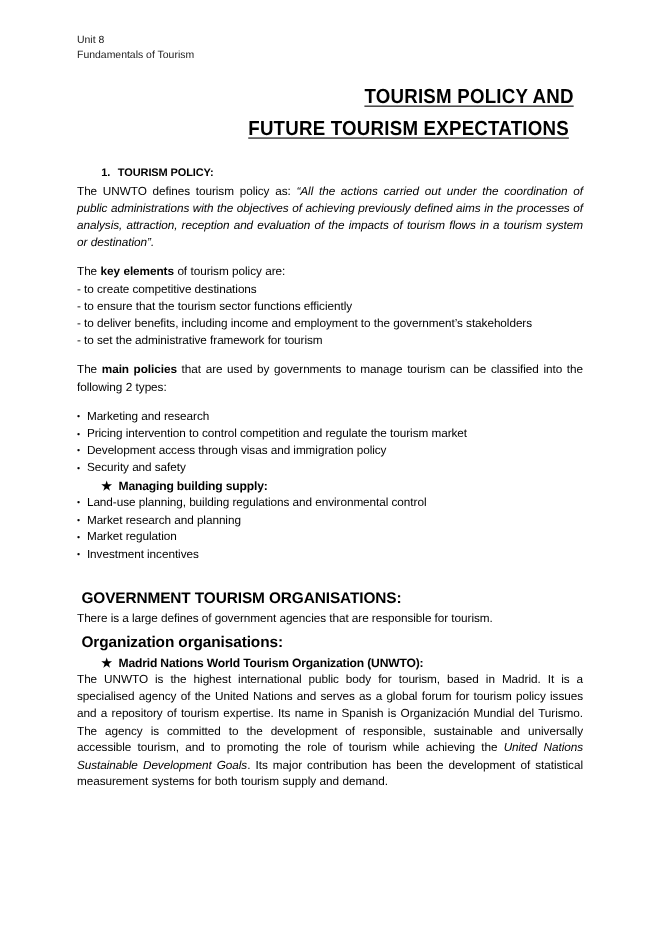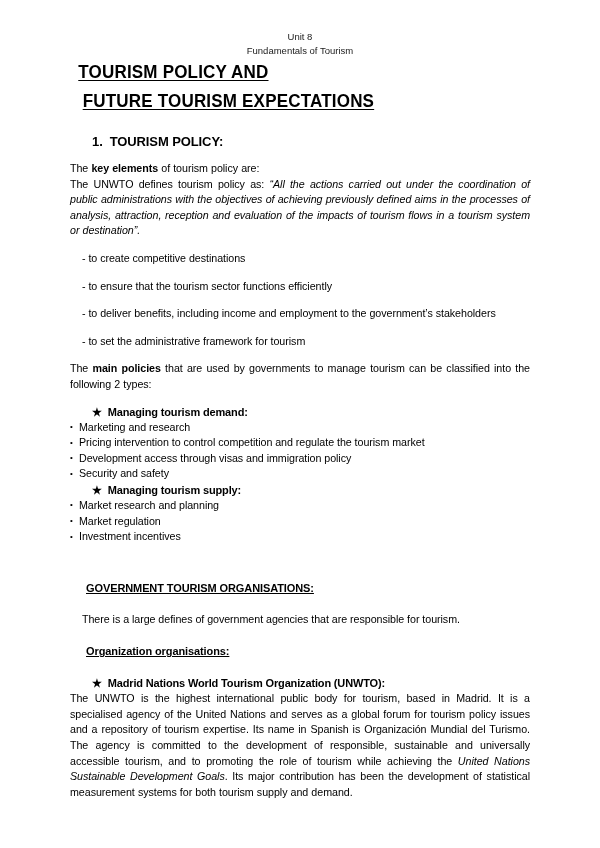--- a/index.html
+++ b/index.html
@@ -19,70 +19,70 @@
     position: relative;
     width: 600px;
     height: 848px;
     background: #ffffff;
     box-sizing: border-box;
     padding: 30px 70px 0 70px;
   }
 
   
   .doc-header {
-    text-align: center;
+    text-align: left;
     font-size: 9.5px;
     line-height: 14px;
     color: #1a1a1a;
-    margin-bottom: 0;
+    margin-bottom: 16px;
   }
   .doc-header div { white-space: nowrap; }
 
   
   .doc-title {
-    text-align: left;
+    text-align: right;
     margin: 0 0 20px 0;
   }
   .doc-title .tline {
     font-family: "Liberation Sans Narrow", "Liberation Sans", sans-serif;
     font-weight: bold;
     font-size: 18.5px;
     letter-spacing: 0.2px;
     line-height: 27px;
     text-decoration: underline;
     text-underline-offset: 2px;
     display: inline-block;
     transform: scaleX(0.92);
   }
   .doc-title .tline.l1 { margin-bottom: 2px; }
 
   
   .sec-num {
     font-weight: bold;
-    font-size: 13px;
+    font-size: 10px;
     line-height: 16px;
     margin: 0 0 1px 22px;
     letter-spacing: -0.1px;
   }
   .sec-num .num { margin-right: 7px; }
 
   p.para {
     font-size: 10.7px;
     line-height: 15.6px;
     text-align: justify;
     margin: 0;
     letter-spacing: -0.05px;
     word-spacing: 0.2px;
   }
   p.para.gap { margin-top: 11px; }
 
   .line {
     font-size: 10.7px;
     line-height: 15.6px;
-    margin: 12px;
+    margin: 0;
     letter-spacing: -0.05px;
     white-space: nowrap;
   }
 
   b, .b { font-weight: bold; }
   i, .i { font-style: italic; }
 
   
   .star-head {
     font-weight: bold;
@@ -117,26 +117,25 @@
     left: 0;
     top: -0.5px;
     font-size: 8px;
   }
 
   .spacer-lg { height: 19px; }
   .spacer-sm { height: 11px; }
 
   .sub-head {
     font-weight: bold;
-    font-size: 11px;
+    font-size: 14px;
     line-height: 16px;
-    margin: 16px;
+    margin: 4px;
     letter-spacing: -0.1px;
     white-space: nowrap;
-    text-decoration: underline;
   }
 </style>
 </head>
 <body>
 
 <div class="page">
 
   <div class="doc-header">
     <div>Unit 8</div>
     <div>Fundamentals of Tourism</div>
@@ -144,46 +143,44 @@
 
   <div class="doc-title">
     <div><span class="tline l1">TOURISM POLICY AND</span></div>
     <div><span class="tline l2">FUTURE TOURISM EXPECTATIONS</span></div>
   </div>
 
   <div class="sec-num">
     <span class="num">1.</span><span>TOURISM POLICY:</span>
   </div>
 
+  <p class="para"><span>The UNWTO defines tourism policy as: </span><i>“All the actions carried out under the coordination of public administrations with the objectives of achieving previously defined aims in the processes of analysis, attraction, reception and evaluation of the impacts of tourism flows in a tourism system or destination”.</i></p>
+
   <p class="para gap"><span>The </span><b>key elements</b><span> of tourism policy are:</span></p>
-
-  <p class="para"><span>The UNWTO defines tourism policy as: </span><i>“All the actions carried out under the coordination of public administrations with the objectives of achieving previously defined aims in the processes of analysis, attraction, reception and evaluation of the impacts of tourism flows in a tourism system or destination”.</i></p>
   <div class="line">- to create competitive destinations</div>
   <div class="line">- to ensure that the tourism sector functions efficiently</div>
   <div class="line">- to deliver benefits, including income and employment to the government’s stakeholders</div>
   <div class="line">- to set the administrative framework for tourism</div>
 
   <p class="para gap"><span>The </span><b>main policies</b><span> that are used by governments to manage tourism can be classified into the following 2 types:</span></p>
 
   <div class="spacer-sm"></div>
 
-  <div class="star-head">
-    <span class="star">★</span><span>Managing tourism demand:</span>
-  </div>
   <ul class="blist">
     <li>Marketing and research</li>
     <li>Pricing intervention to control competition and regulate the tourism market</li>
     <li>Development access through visas and immigration policy</li>
     <li>Security and safety</li>
   </ul>
 
   <div class="star-head">
-    <span class="star">★</span><span>Managing tourism supply:</span>
+    <span class="star">★</span><span>Managing building supply:</span>
   </div>
   <ul class="blist">
+    <li>Land-use planning, building regulations and environmental control</li>
     <li>Market research and planning</li>
     <li>Market regulation</li>
     <li>Investment incentives</li>
   </ul>
 
   <div class="spacer-lg"></div>
 
   <div class="sub-head">GOVERNMENT TOURISM ORGANISATIONS:</div>
   <div class="line">There is a large defines of government agencies that are responsible for tourism.</div>
   <div class="sub-head">Organization organisations:</div>

